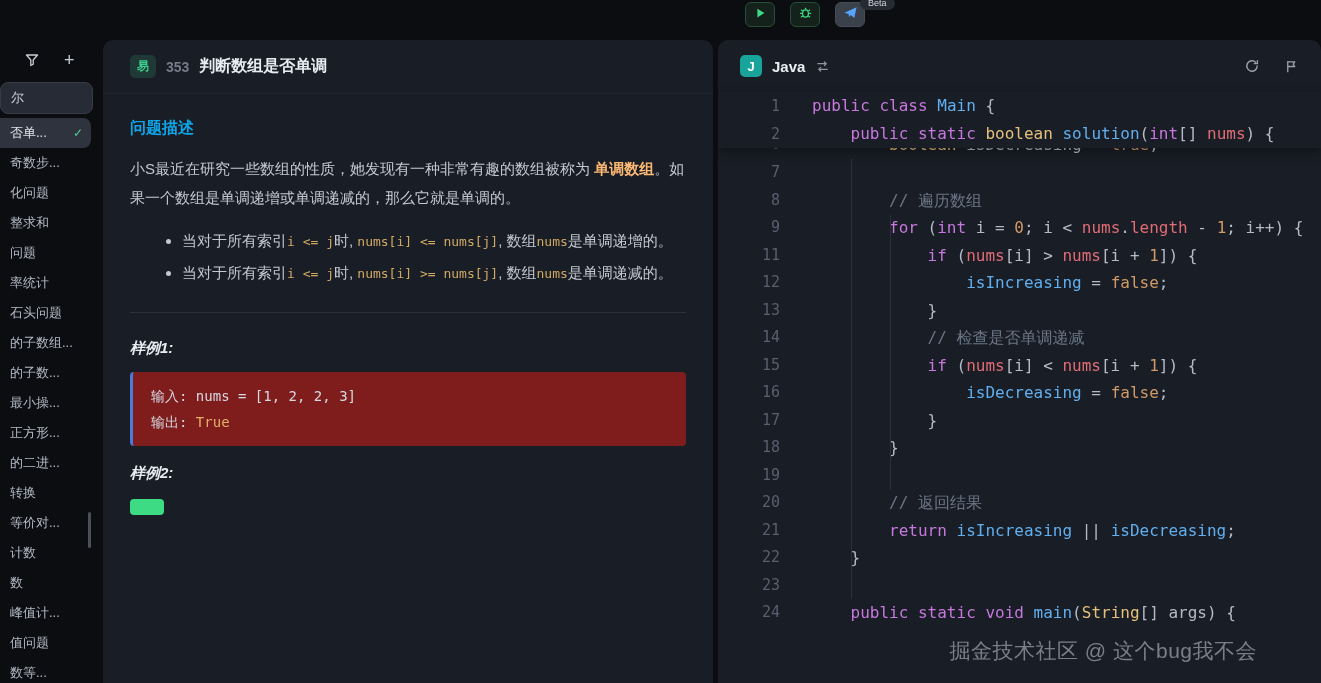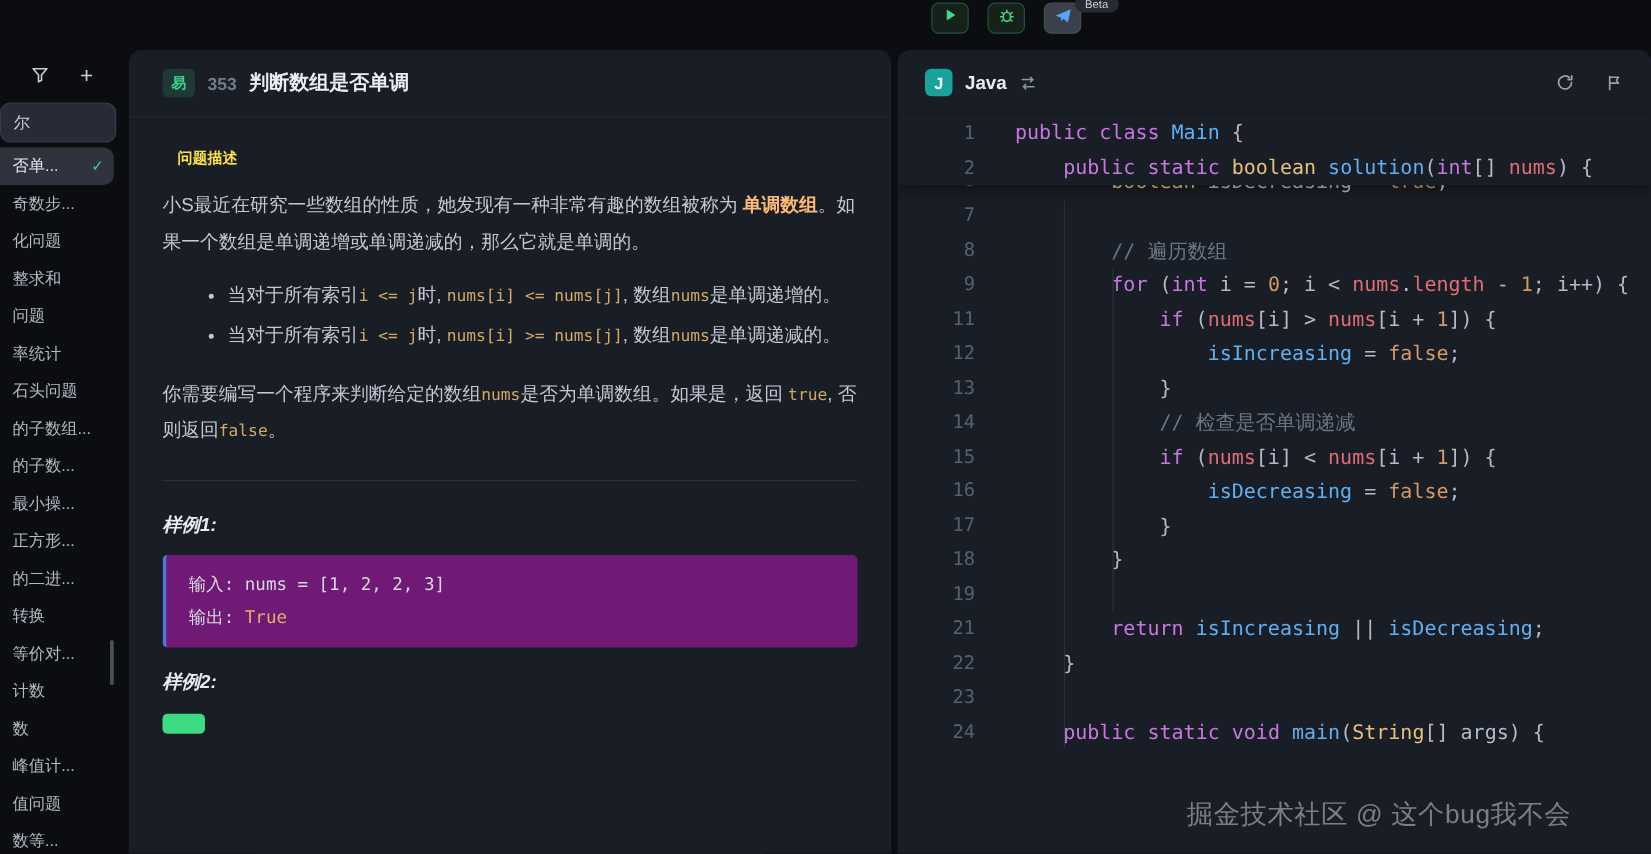--- a/index.html
+++ b/index.html
@@ -34,29 +34,29 @@
   .panel{position:absolute;top:40px;bottom:0;background:#191d25;border-radius:10px 10px 0 0;overflow:hidden;}
   .panel.mid{left:103px;width:610px;}
   .panel.right{left:718px;right:0;}
 
   
   .mid-header{height:54px;display:flex;align-items:center;gap:10px;padding:0 27px;border-bottom:1px solid #20242d;}
   .diff-badge{background:rgba(62,207,142,.16);color:#3ecf8e;font-size:12px;font-weight:bold;padding:3px 7px;border-radius:5px;}
   .prob-id{color:#747c89;font-size:14px;font-weight:600;}
   .prob-title{color:#e9edf3;font-size:16px;font-weight:700;}
   .mid-content{padding:24px 27px 0;color:#c3c8d2;font-size:15px;height:calc(100% - 54px);overflow:hidden;}
-  h2.sec{font-size:12px;color:#fde047;margin:0 12px 16px;font-weight:700;}
+  h2.sec{font-size:16px;color:#0ea5e9;margin:0 0 16px;font-weight:700;}
   p.desc{line-height:1.92;margin:0 0 14px;}
   .b{font-weight:bold;color:#fdba74;}
   .icode{font-family:"DejaVu Sans Mono",monospace;font-size:13px;color:#d0a965;}
   ul.bullets{margin:0 0 18px;padding-left:24px;}
   ul.bullets li{line-height:1.92;margin-bottom:4px;margin-left:28px;}
   hr.divider{border:none;border-top:1px solid #2b303b;margin:24px 0 26px;}
   .sample-label{font-style:italic;font-weight:bold;color:#e8ebf1;font-size:15px;margin:0 0 14px;}
-  .ex-block{background:#701a75;border-left:3px solid #4d79d8;border-radius:4px;padding:11px 18px;font-family:"DejaVu Sans Mono",monospace;font-size:14px;line-height:26px;color:#d5d9e1;margin-bottom:18px;}
+  .ex-block{background:#7f1d1d;border-left:3px solid #4d79d8;border-radius:4px;padding:11px 18px;font-family:"DejaVu Sans Mono",monospace;font-size:14px;line-height:26px;color:#d5d9e1;margin-bottom:18px;}
   .ex-val.hl{color:#dfb268;}
   .green-chip{width:34px;height:16px;background:#3ddc84;border-radius:4px;margin-top:16px;}
 
   
   .right-header{height:52px;display:flex;align-items:center;gap:10px;padding:0 22px;}
   .java-ic{width:22px;height:22px;border-radius:5px;background:#18a39b;color:#fff;font-weight:bold;font-size:13px;display:flex;align-items:center;justify-content:center;cursor:pointer;}
   .lang{color:#e9edf3;font-size:15px;font-weight:700;}
   .right-actions{margin-left:auto;display:flex;gap:24px;align-items:center;}
   .hicon{color:#8f97a3;display:flex;align-items:center;cursor:pointer;}
 
@@ -187,21 +187,20 @@
     <span class="prob-id">353</span>
     <span class="prob-title">判断数组是否单调</span>
   </div>
   <div class="mid-content">
     <h2 class="sec">问题描述</h2>
     <p class="desc"><span>小S最近在研究一些数组的性质，她发现有一种非常有趣的数组被称为 </span><span class="b">单调数组</span><span>。如果一个数组是单调递增或单调递减的，那么它就是单调的。</span></p>
     <ul class="bullets">
         <li><span>当对于所有索引</span><span class="icode">i &lt;= j</span><span>时, </span><span class="icode">nums[i] &lt;= nums[j]</span><span>, 数组</span><span class="icode">nums</span><span>是单调递增的。</span></li>
         <li><span>当对于所有索引</span><span class="icode">i &lt;= j</span><span>时, </span><span class="icode">nums[i] &gt;= nums[j]</span><span>, 数组</span><span class="icode">nums</span><span>是单调递减的。</span></li>
       </ul>
-    <p class="desc"><span>你需要编写一个程序来判断给定的数组</span><span class="icode">nums</span><span>是否为单调数组。如果是，返回 </span><span class="icode">true</span><span>, 否则返回</span><span class="icode">false</span><span>。</span></p>
     <hr class="divider">
     <div class="sample-label">样例1:</div>
     <div class="ex-block">
         <div class="ex-line"><span class="ex-label">输入: </span><span class="ex-val">nums = [1, 2, 2, 3]</span></div>
         <div class="ex-line"><span class="ex-label">输出: </span><span class="ex-val hl">True</span></div>
       </div>
     <div class="sample-label">样例2:</div>
     <div class="green-chip"></div>
   </div>
 </div>
@@ -292,20 +291,24 @@
         </div>
         <div class="crow">
           <div class="gut">18</div>
           <div class="cl"><span class="tk-d">        }</span></div>
         </div>
         <div class="crow">
           <div class="gut">19</div>
           <div class="cl"></div>
         </div>
         <div class="crow">
+          <div class="gut">20</div>
+          <div class="cl"><span class="tk-d">        </span><span class="tk-c">// 返回结果</span></div>
+        </div>
+        <div class="crow">
           <div class="gut">21</div>
           <div class="cl"><span class="tk-d">        </span><span class="tk-k">return</span><span class="tk-d"> </span><span class="tk-b">isIncreasing</span><span class="tk-d"> || </span><span class="tk-b">isDecreasing</span><span class="tk-d">;</span></div>
         </div>
         <div class="crow">
           <div class="gut">22</div>
           <div class="cl"><span class="tk-d">    }</span></div>
         </div>
         <div class="crow">
           <div class="gut">23</div>
           <div class="cl"></div>

